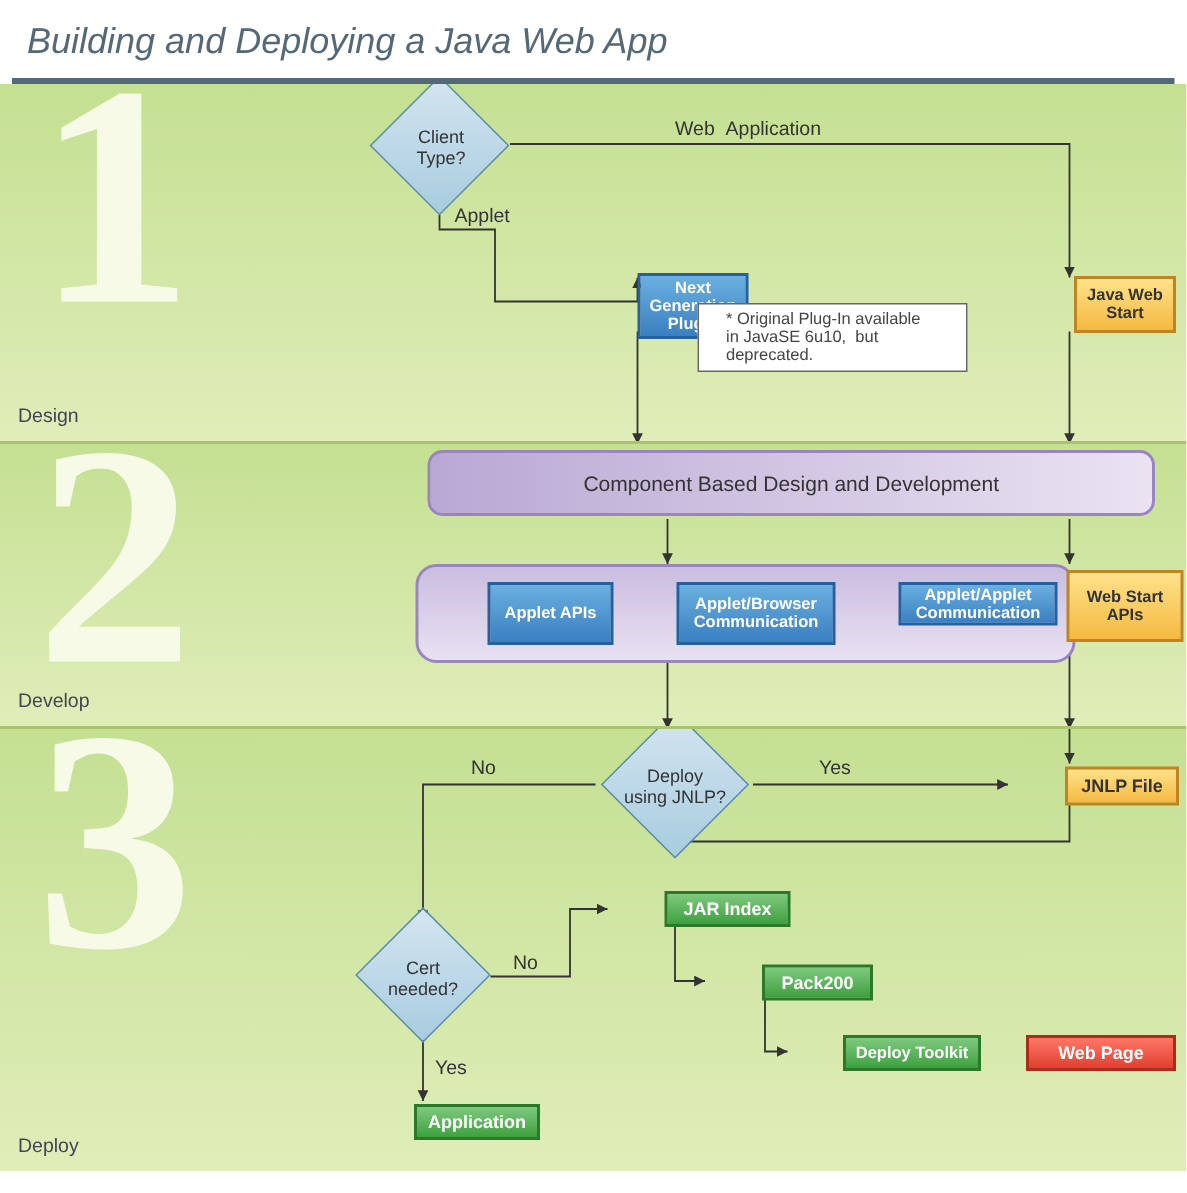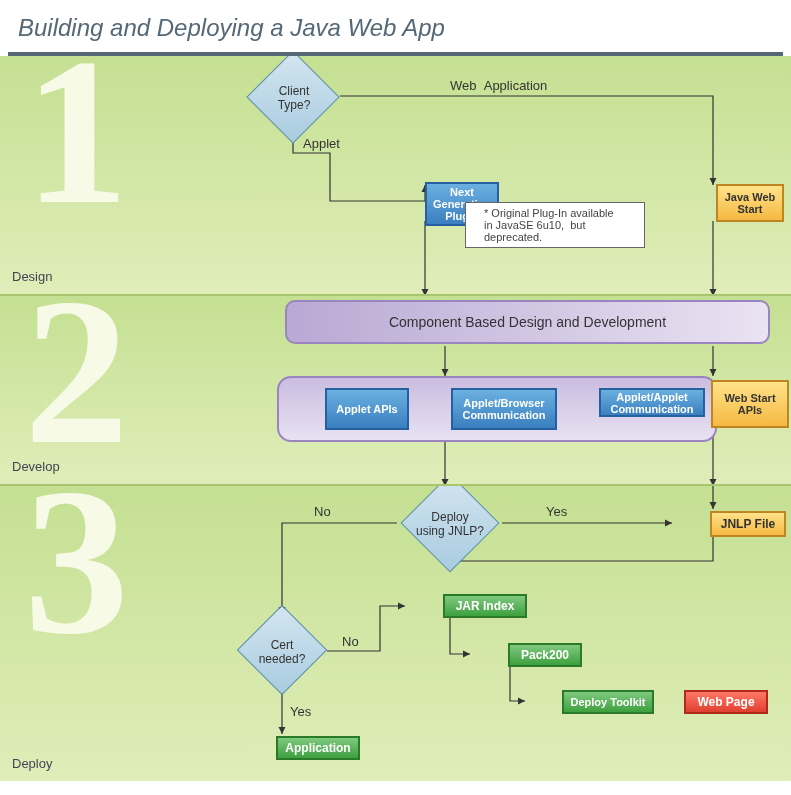--- a/index.html
+++ b/index.html
@@ -129,15 +129,15 @@
   <div class="diamond" style="left:250px; top:132px; width:64px; height:64px;"></div>
   <div class="diamond-text" style="left:242px; top:152px; width:80px; white-space:pre-line;text-align:center;">Cert
 needed?</div>
 
   <div class="edge-label" style="left:342px; top:148px;">No</div>
   <div class="edge-label" style="left:290px; top:218px;">Yes</div>
 
   <div class="box box-green" style="left:407px; top:108px; width:84px; height:24px;">JAR Index</div>
   <div class="box box-green" style="left:472px; top:157px; width:74px; height:24px;">Pack200</div>
   <div class="box box-green" style="left:526px; top:204px; width:92px; height:24px; font-size:11px;">Deploy Toolkit</div>
-  <div class="box box-red" style="left:648px; top:204px; width:84px; height:24px;">Web Page</div>
+  <div class="box box-red" style="left:648px; top:204px; width:100px; height:24px;">Web Page</div>
   <div class="box box-green" style="left:240px; top:250px; width:84px; height:24px;">Application</div>
 </div>
 
 </body></html>

